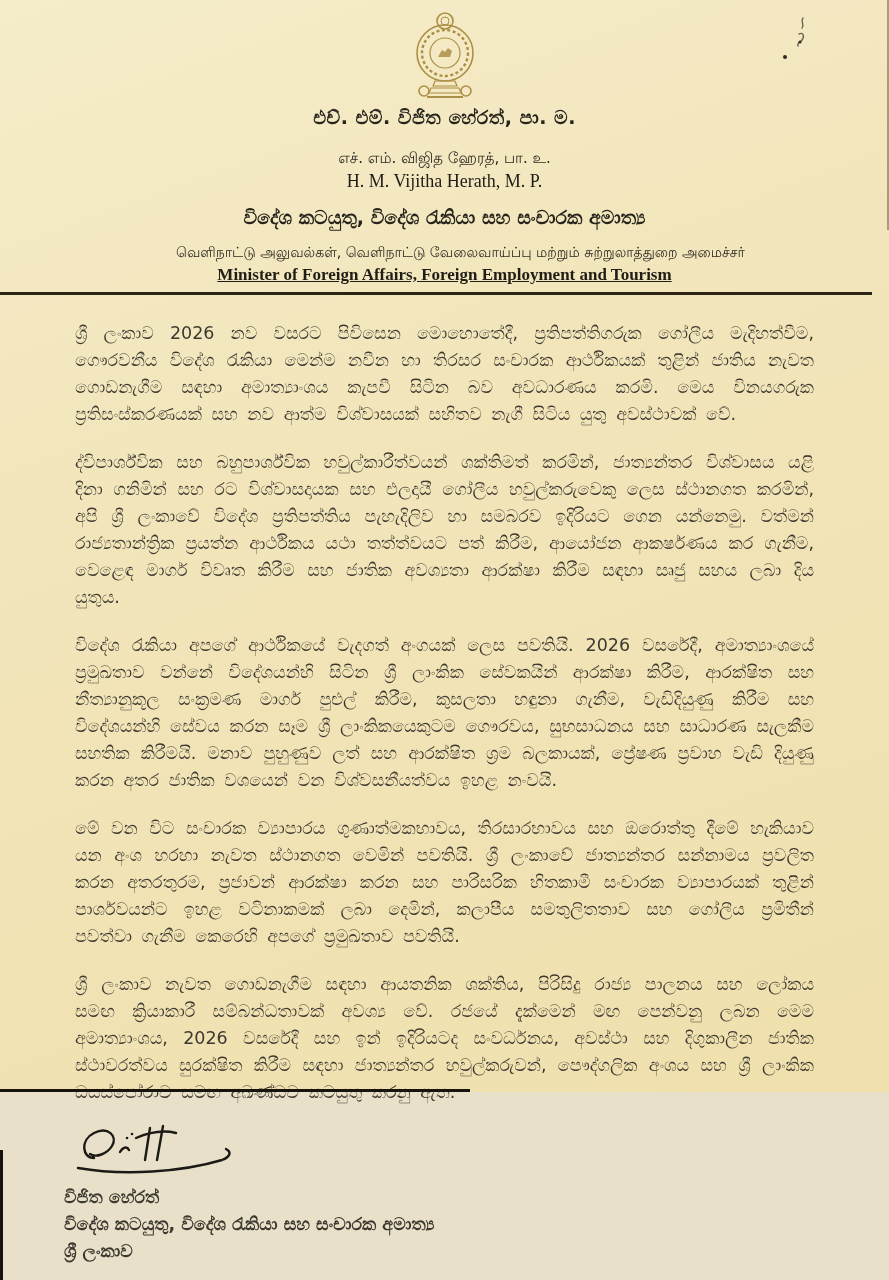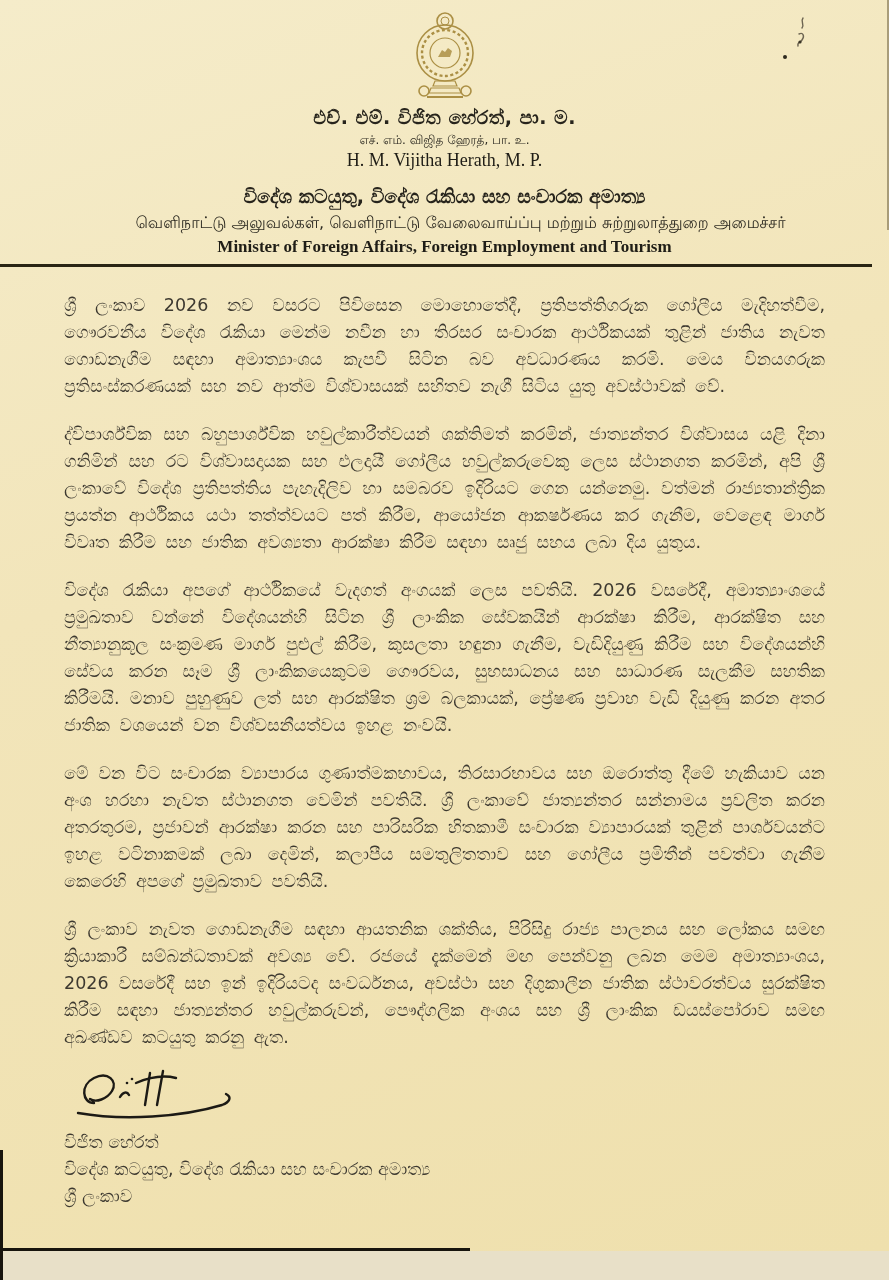--- a/index.html
+++ b/index.html
@@ -2,55 +2,55 @@
 <html><head>
 <meta charset="utf-8">
 <style>
   html,body{margin:0;padding:0;}
   body{
     width:889px;height:1280px;overflow:hidden;
     font-family:"DejaVu Sans",sans-serif;
     background:#e8e0c8;
   }
   .page{
-    position:relative;width:889px;height:1251px;
+    position:relative;width:889px;height:1092px;
     background:linear-gradient(160deg,#f5ecca 0%,#f2e5ba 40%,#efe0ad 100%);
     color:#3a362c;
   }
   
   .scan-edge-left{position:absolute;left:0;top:1150px;width:3px;height:130px;background:#17140d;}
   .scan-edge-bottom{position:absolute;left:0;bottom:0;width:470px;height:3px;background:#17140d;}
   .scan-edge-right{position:absolute;right:0;top:0;width:2px;height:230px;background:#6b5f3f;opacity:.55;}
   .ink-marks{position:absolute;right:68px;top:12px;}
 
   
   .letterhead{padding-top:8px;text-align:center;}
   .emblem{display:block;margin:0 auto;}
   .lh-name-si{font-size:19px;font-weight:bold;color:#27241c;letter-spacing:.5px;margin-top:6px;}
-  .lh-name-ta{font-size:12px;color:#2e2b22;margin-top:4px;}
+  .lh-name-ta{font-size:15px;color:#2e2b22;margin-top:20px;}
   .lh-name-en{font-family:"Liberation Serif",serif;font-size:18px;font-weight:normal;color:#1f1d16;margin-top:2px;}
   .lh-title-si{font-size:19px;font-weight:bold;color:#27241c;margin-top:14px;}
-  .lh-title-ta{font-size:16px;color:#2e2b22;margin-top:5px;padding-left:32px;}
-  .lh-title-en{font-family:"Liberation Serif",serif;font-size:17px;font-weight:bold;color:#1f1d16;margin-top:3px;}
+  .lh-title-ta{font-size:14px;color:#2e2b22;margin-top:15px;padding-left:32px;}
+  .lh-title-en{font-family:"Liberation Serif",serif;font-size:17px;font-weight:bold;color:#1f1d16;margin-top:3px;text-decoration:underline;}
   .rule-top{width:872px;height:3px;background:#2a2514;margin-top:7px;}
 
   
   .letter-body{padding:0 64px;}
   .subject{margin-top:47px;font-size:17.5px;color:#33302a;}
   .letter-body p{
-    margin:0;margin-top:21px;
+    margin:11px;margin-top:21px;
     font-size:17.5px;line-height:27px;color:#3d3930;
     text-align:justify;word-spacing:4px;
   }
   .letter-body p:first-of-type{margin-top:25px;}
 
   
   .sig-block{padding:0 64px;margin-top:16px;}
   .sig-script{display:block;}
-  .sig-name,.sig-title,.sig-country{font-size:17.5px;line-height:27px;color:#3d3930;}
+  .sig-name,.sig-title,.sig-country{font-size:17.5px;line-height:27px;color:#3d3930;font-weight:bold;}
 </style>
 </head>
 <body>
 
 <div class="page">
 
   <div class="scan-edge-left"></div>
   <div class="scan-edge-bottom"></div>
   <div class="scan-edge-right"></div>
   <svg class="ink-marks" width="40" height="60" viewBox="0 0 40 60">

